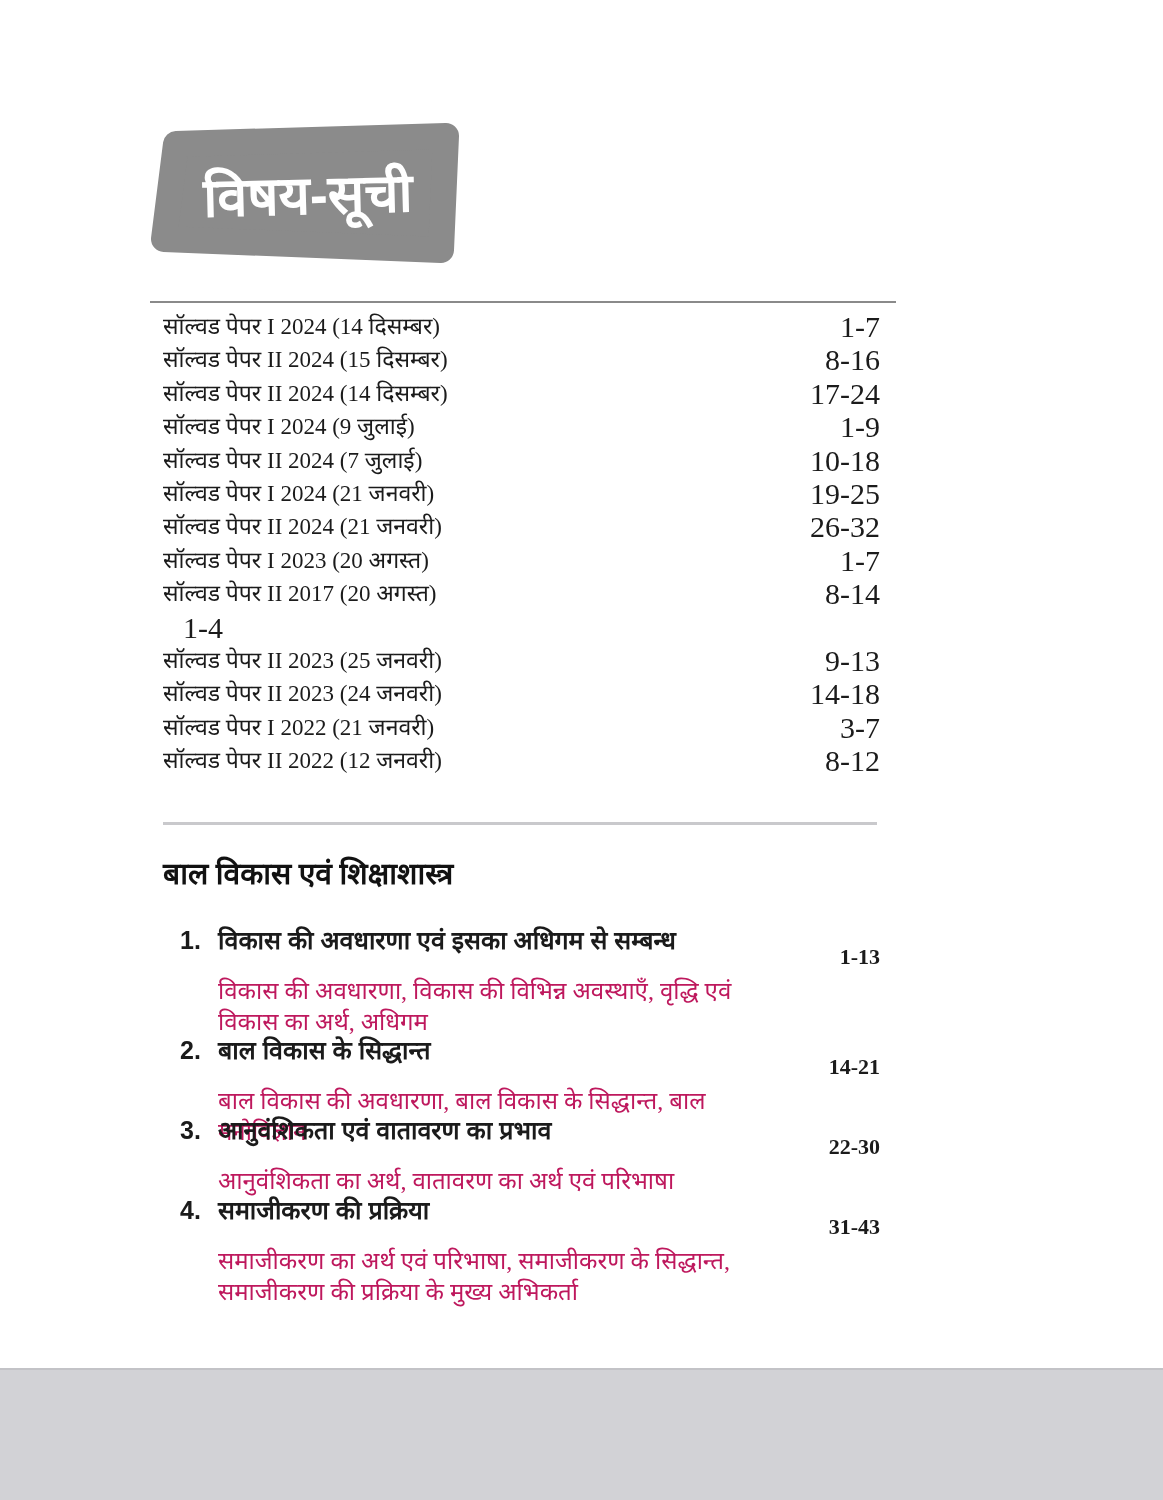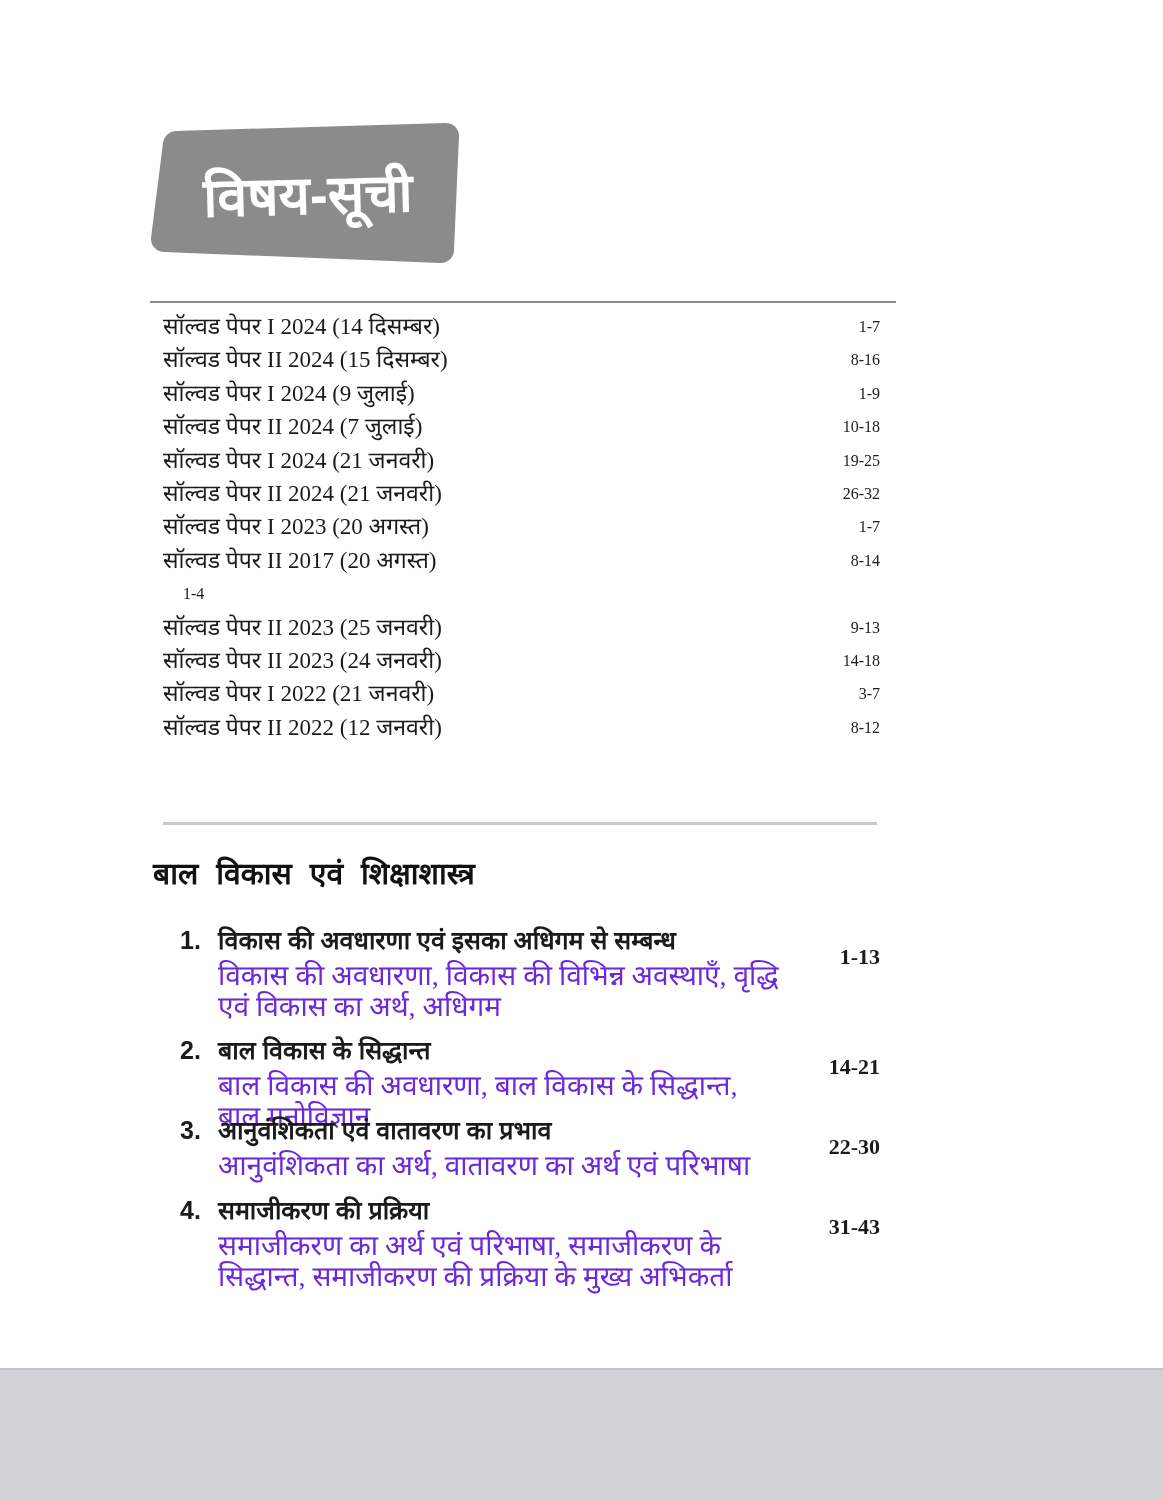--- a/index.html
+++ b/index.html
@@ -49,36 +49,36 @@
     width:717px;
   }
   .paper-row {
     display:flex;
     justify-content:space-between;
     align-items:flex-start;
     line-height:33.4px;
     font-size:23px;
   }
   .paper-pages {
-    font-size:16px;
+    font-size:30px;
     white-space:nowrap;
     padding-left:20px;
   }
   .rule-bottom {
     position:absolute;
     left:163px; top:822px;
     width:714px; height:3px;
     background:#c9c9cc;
   }
 
   
   .section-heading {
     position:absolute;
-    left:153px; top:852px;
-    font-family:Liberation Mono, monospace;
+    left:163px; top:852px;
+    font-family:Liberation Serif, serif;
     font-weight:bold;
     font-size:30px;
     color:#111111;
   }
   .chapter {
     position:absolute;
     left:180px;
     width:700px;
   }
   .ch-row { display:flex; }
@@ -92,25 +92,25 @@
   }
   .ch-main { flex:1; }
   .ch-title {
     font-family:"Liberation Sans","DejaVu Sans",sans-serif;
     font-weight:bold;
     font-size:25px;
     line-height:33px;
     max-width:600px;
   }
   .ch-desc {
-    font-size:28px;
+    font-size:24px;
     line-height:31px;
-    margin-top:3px;
+    margin-top:19px;
     max-width:565px;
-    color:#6d28d9;
+    color:#be185d;
   }
   .ch-pages {
     position:absolute;
     right:0; top:16px;
     font-weight:bold;
     font-size:22px;
     line-height:33px;
     white-space:nowrap;
   }
   .ch-1 { top:924px; }
@@ -144,20 +144,24 @@
   <div class="papers">
     <div class="paper-row">
       <span>सॉल्वड पेपर I 2024 (14 दिसम्बर)</span>
       <span class="paper-pages">1-7</span>
     </div>
     <div class="paper-row">
       <span>सॉल्वड पेपर II 2024 (15 दिसम्बर)</span>
       <span class="paper-pages">8-16</span>
     </div>
     <div class="paper-row">
+      <span>सॉल्वड पेपर II 2024 (14 दिसम्बर)</span>
+      <span class="paper-pages">17-24</span>
+    </div>
+    <div class="paper-row">
       <span>सॉल्वड पेपर I 2024 (9 जुलाई)</span>
       <span class="paper-pages">1-9</span>
     </div>
     <div class="paper-row">
       <span>सॉल्वड पेपर II 2024 (7 जुलाई)</span>
       <span class="paper-pages">10-18</span>
     </div>
     <div class="paper-row">
       <span>सॉल्वड पेपर I 2024 (21 जनवरी)</span>
       <span class="paper-pages">19-25</span>

